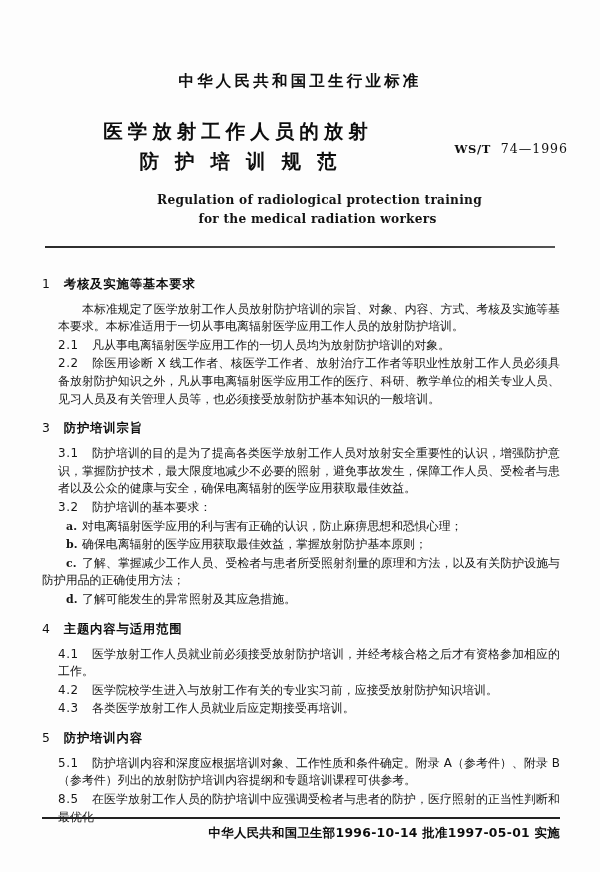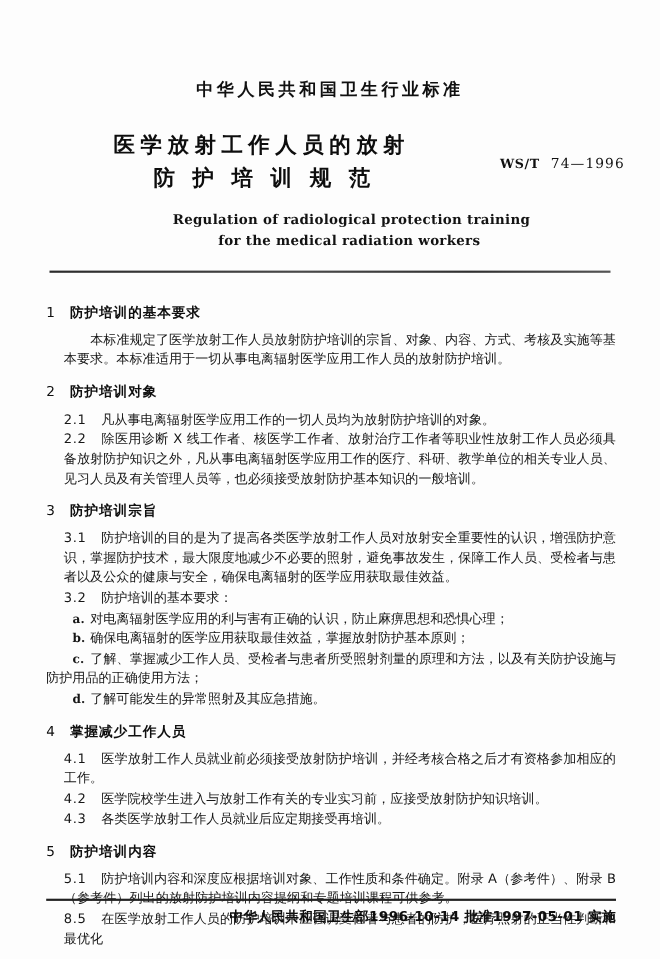--- a/index.html
+++ b/index.html
@@ -208,28 +208,24 @@
       <div class="en-line-2">for the medical radiation workers</div>
     </div>
 
     <div class="rule-top"></div>
   </div>
 
   <div class="body">
 
     <div class="sec-head">
       <span class="num">1</span>
-      <span class="txt">防护培训的基本要求</span>
+      <span class="txt">考核及实施等基本要求</span>
     </div>
     <p class="para indent">本标准规定了医学放射工作人员放射防护培训的宗旨、对象、内容、方式、考核及实施等基本要求。本标准适用于一切从事电离辐射医学应用工作人员的放射防护培训。</p>
 
-    <div class="sec-head">
-      <span class="num">2</span>
-      <span class="txt">防护培训对象</span>
-    </div>
     <p class="para clause hang">
       <span class="cnum">2.1</span><span>凡从事电离辐射医学应用工作的一切人员均为放射防护培训的对象。</span>
     </p>
     <p class="para clause hang">
       <span class="cnum">2.2</span><span>除医用诊断 X 线工作者、核医学工作者、放射治疗工作者等职业性放射工作人员必须具备放射防护知识之外，凡从事电离辐射医学应用工作的医疗、科研、教学单位的相关专业人员、见习人员及有关管理人员等，也必须接受放射防护基本知识的一般培训。</span>
     </p>
 
     <div class="sec-head">
       <span class="num">3</span>
       <span class="txt">防护培训宗旨</span>
@@ -248,21 +244,21 @@
     </p>
     <p class="item">
       <span class="lab">c.</span><span>了解、掌握减少工作人员、受检者与患者所受照射剂量的原理和方法，以及有关防护设施与防护用品的正确使用方法；</span>
     </p>
     <p class="item">
       <span class="lab">d.</span><span>了解可能发生的异常照射及其应急措施。</span>
     </p>
 
     <div class="sec-head">
       <span class="num">4</span>
-      <span class="txt">掌握减少工作人员</span>
+      <span class="txt">主题内容与适用范围</span>
     </div>
     <p class="para clause hang">
       <span class="cnum">4.1</span><span>医学放射工作人员就业前必须接受放射防护培训，并经考核合格之后才有资格参加相应的工作。</span>
     </p>
     <p class="para clause hang">
       <span class="cnum">4.2</span><span>医学院校学生进入与放射工作有关的专业实习前，应接受放射防护知识培训。</span>
     </p>
     <p class="para clause hang">
       <span class="cnum">4.3</span><span>各类医学放射工作人员就业后应定期接受再培训。</span>
     </p>

